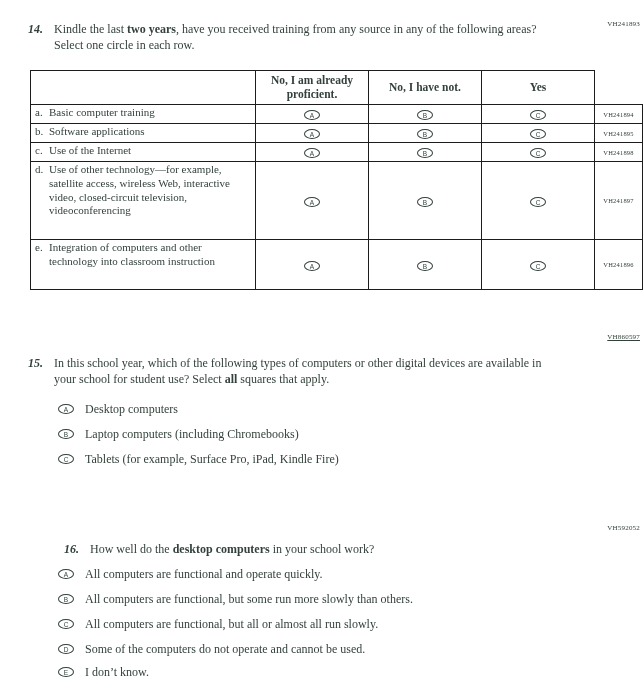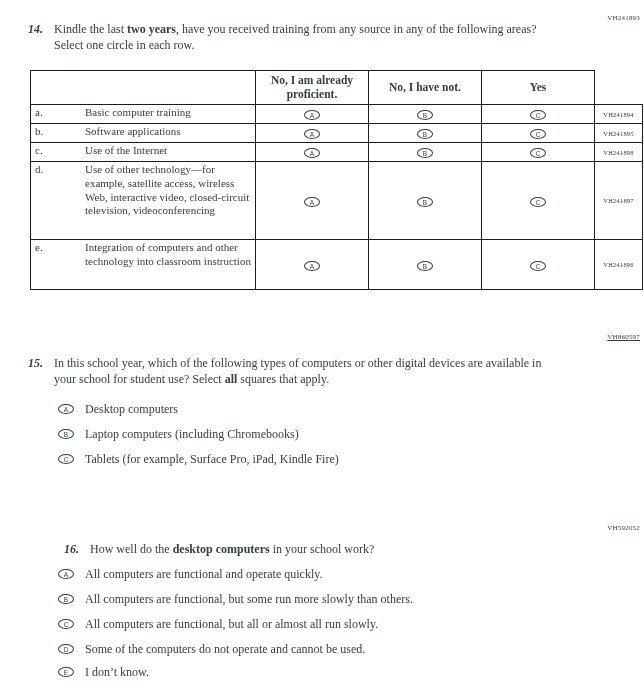--- a/index.html
+++ b/index.html
@@ -12,21 +12,21 @@
     overflow:hidden;
   }
   .code {
     position:absolute;
     right:4px;
     font-size:7px;
     letter-spacing:0.2px;
     color:#33413a;
     text-align:right;
   }
-  .code-q14 { top:14px; }
+  .code-q14 { top:20px; }
   .code-q15 { top:333px;text-decoration:underline; }
   .code-q16 { top:524px; }
 
   .question { position:absolute; display:flex; }
   .qnum { font-weight:bold; font-size:12px; width:26px; flex:none; line-height:1.3;font-style:italic; }
   .qtext { font-size:12px; line-height:1.3; }
 
   .q14 { left:28px; top:22px; }
   .q14 .qtext { width:500px; }
   .q15 { left:28px; top:356px; }
@@ -51,21 +51,21 @@
     padding:0; letter-spacing:0.2px;
   }
   th.nb { border:none; background:#fff; }
   tr.hdr th { height:34px; }
   tr.r-s td { height:19px; }
   tr.r-d td { height:78px; }
   tr.r-e td { height:50px; }
 
   .rowlabel { display:flex; line-height:1.25; }
   .rowlabel .ltr { width:14px; flex:none; }
-  .rowlabel .rtx { flex:1;margin-left:36px; }
+  .rowlabel .rtx { flex:1; }
 
   .bubble {
     display:inline-block;
     width:16px; height:10px;
     border:1px solid #33413a;
     border-radius:50%;
     font-family:"Liberation Sans", sans-serif;
     font-size:6.5px; line-height:9px; text-align:center;
     color:#33413a;
     background:#fff;

